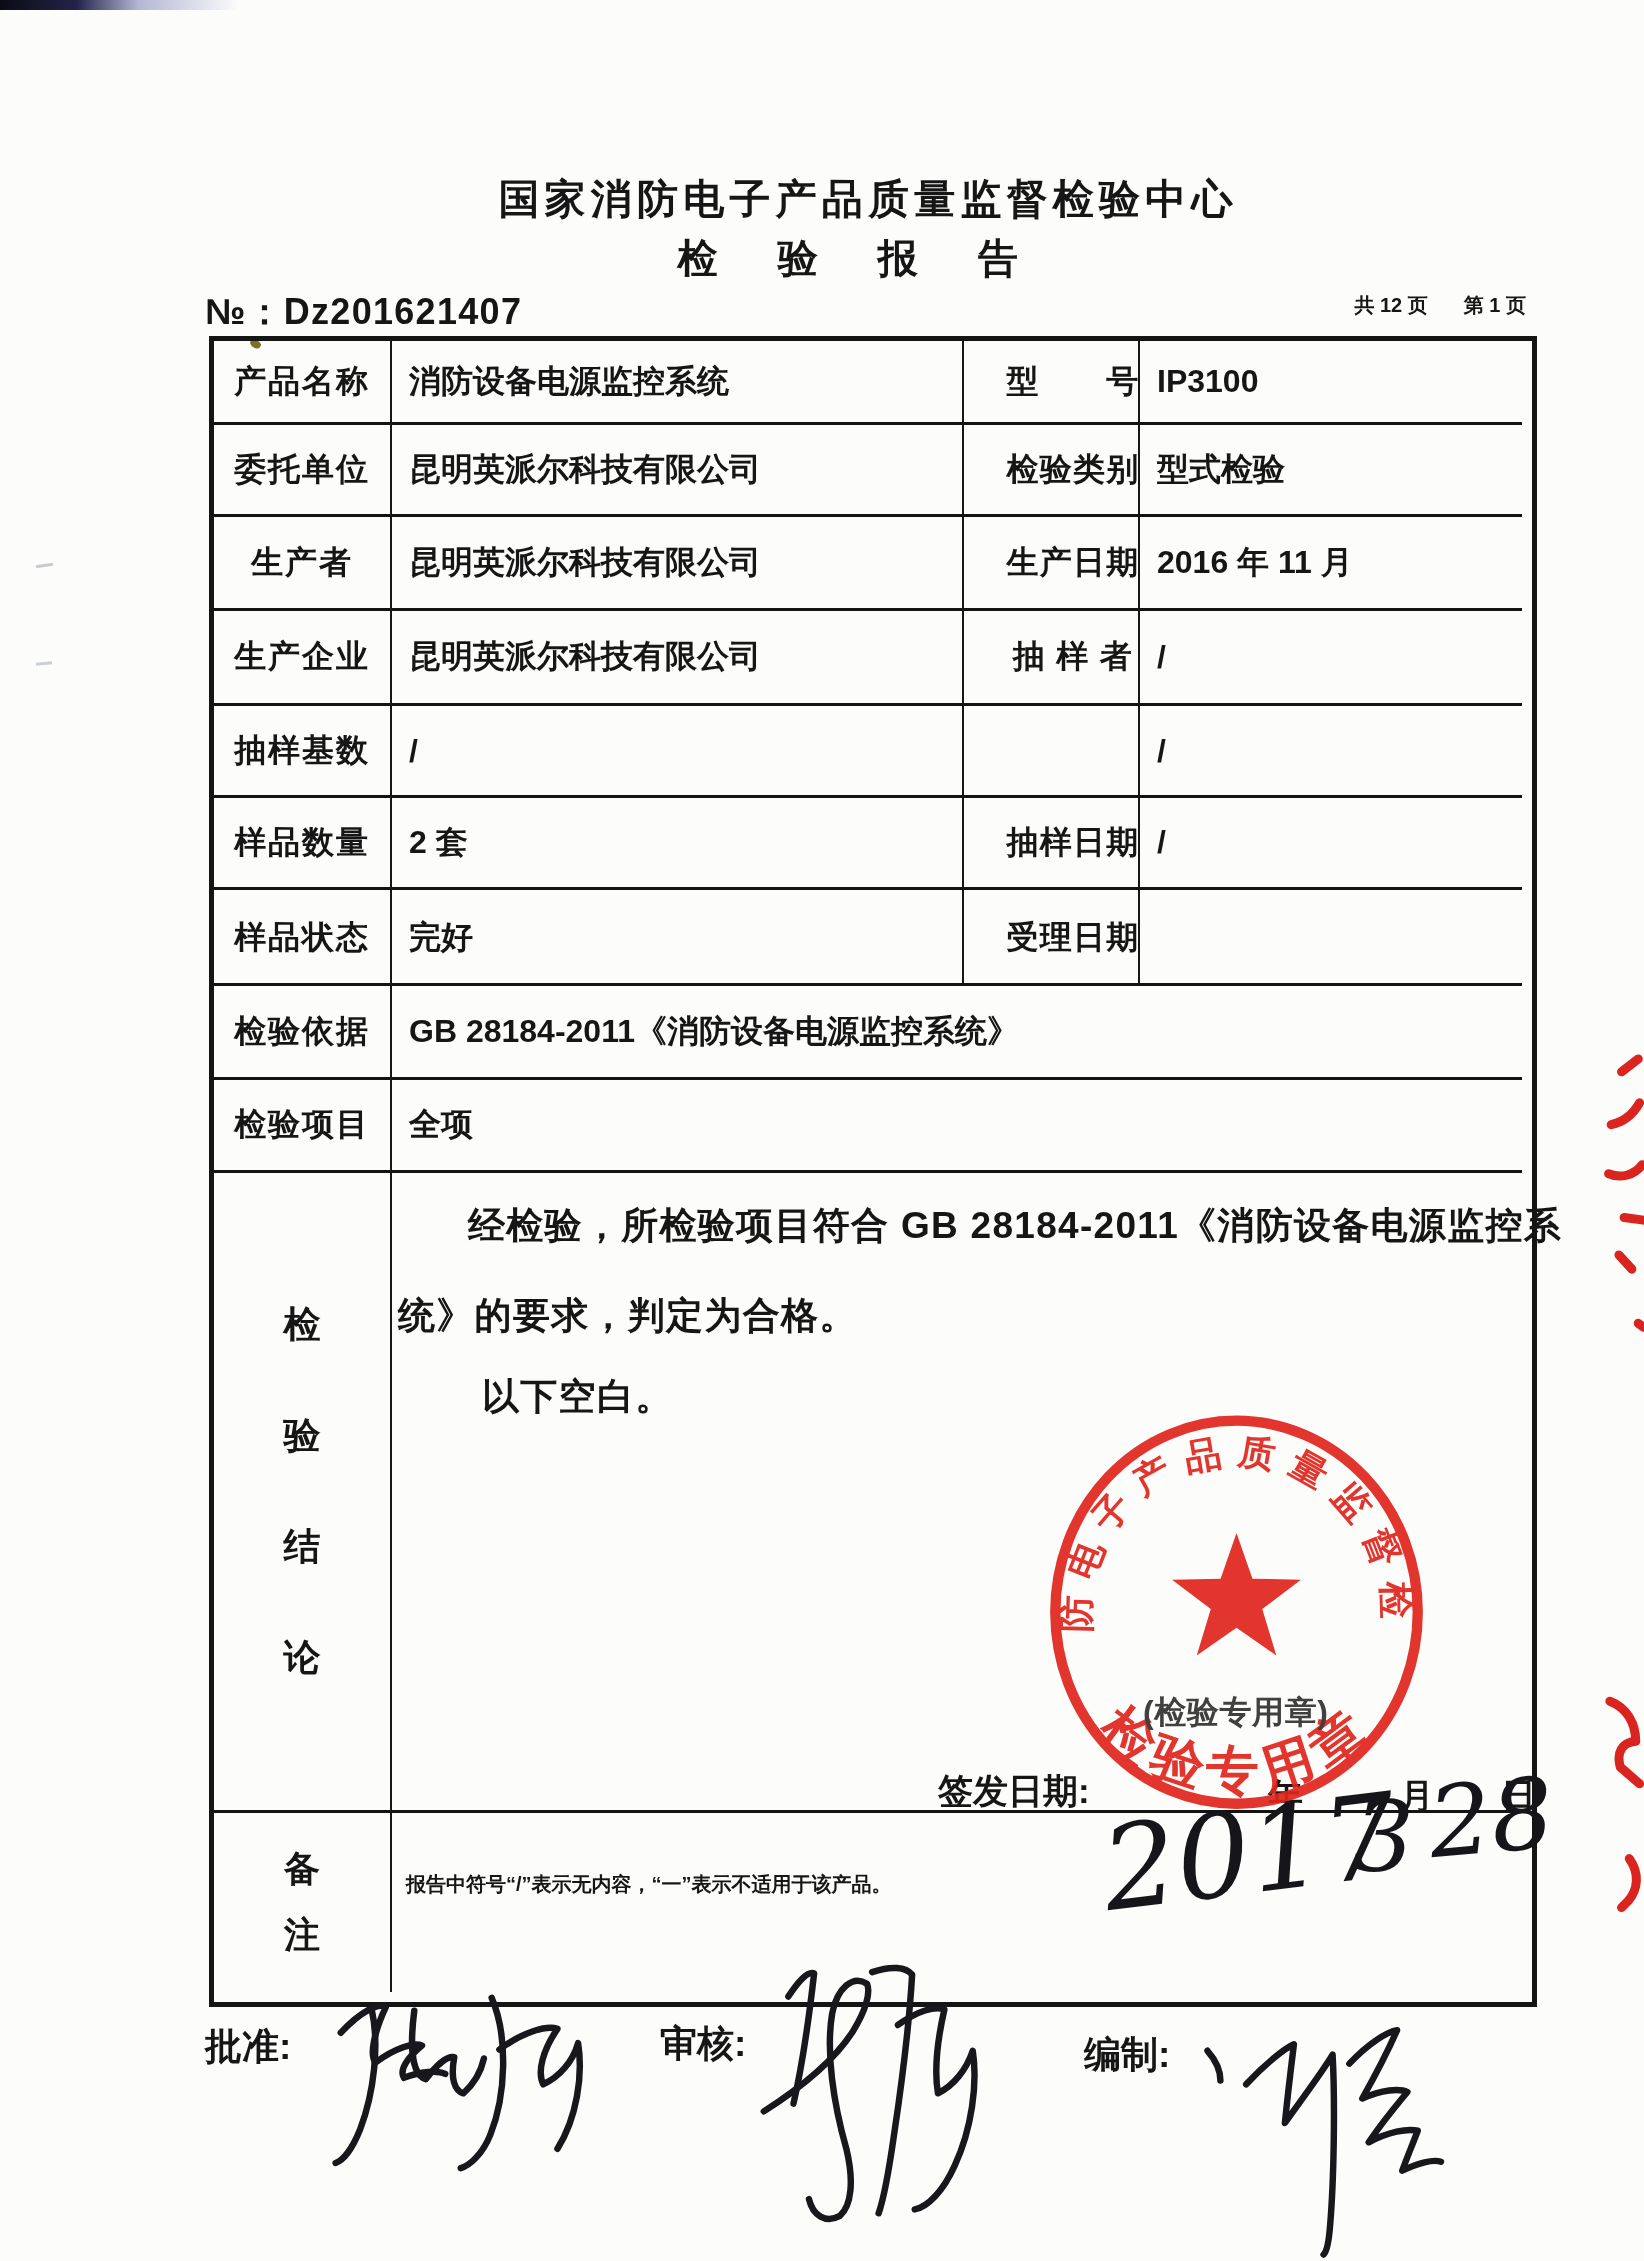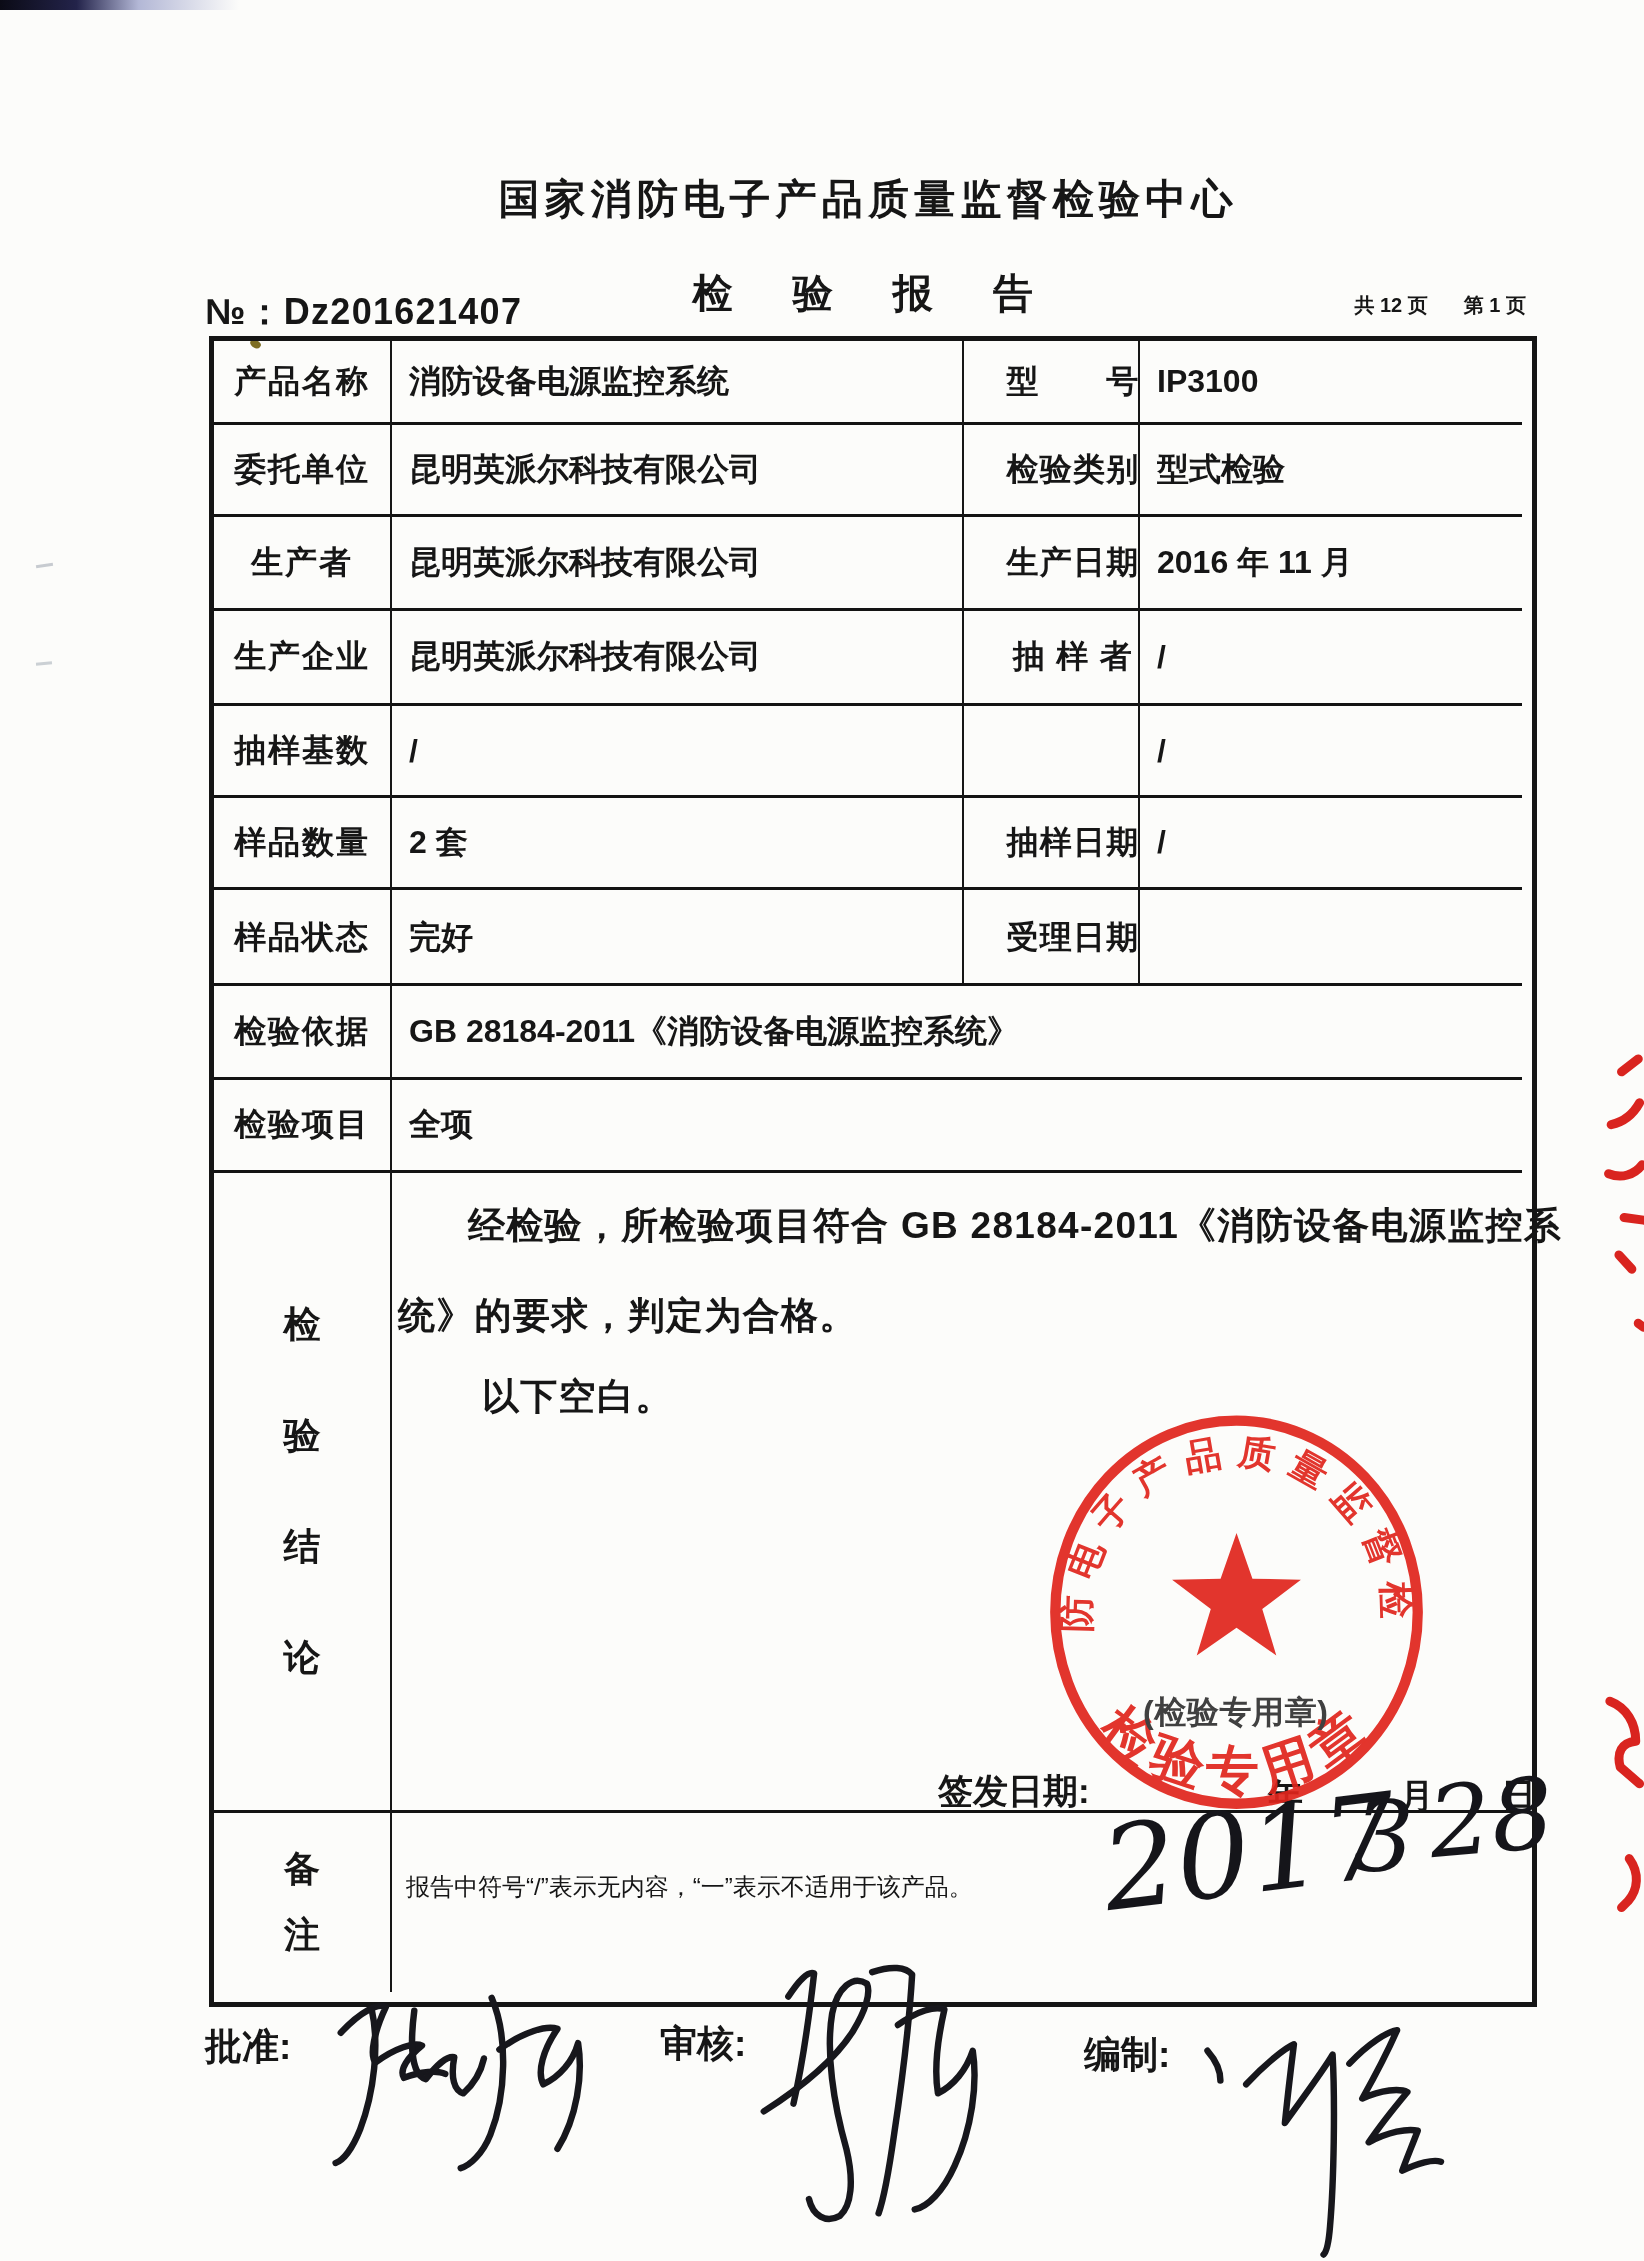--- a/index.html
+++ b/index.html
@@ -6,39 +6,39 @@
   body{
     width:1645px;height:2261px;position:relative;
     background:#fcfcfa;overflow:hidden;
     font-family:"Liberation Sans","DejaVu Sans",sans-serif;
     color:#161616;
   }
   .abs{position:absolute;}
   
   .title1{left:223px;top:172px;width:1290px;text-align:center;
     font-size:41px;font-weight:700;letter-spacing:5.2px;}
-  .title2{left:230px;top:231px;width:1290px;text-align:center;
-    font-size:40px;font-weight:700;letter-spacing:24.5px;margin-top:35px;}
+  .title2{left:215px;top:231px;width:1290px;text-align:center;
+    font-size:40px;font-weight:700;letter-spacing:24.5px;}
   .noline{left:205px;top:288px;font-size:36px;font-weight:700;letter-spacing:1.3px;}
   .pages{right:119px;top:292px;font-size:20px;font-weight:700;}
   .pages span{margin-left:36px;}
   
   .tbl{left:209px;top:336px;width:1318px;height:1661px;border:5.2px solid #151515;}
   .hl{position:absolute;left:0;width:1308px;height:3.2px;background:#131313;}
   .vl{position:absolute;width:1.9px;background:#161616;}
   .cell{position:absolute;display:flex;align-items:center;font-size:32px;font-weight:700;}
   .lab{left:0;width:176px;justify-content:center;letter-spacing:1.9px;}
   .lab2{left:720px;width:194px;justify-content:center;letter-spacing:1.3px;padding-left:42px;}
   .val{left:195px;width:550px;justify-content:flex-start;}
   .val2{left:943px;width:361px;justify-content:flex-start;}
   .vlabel{position:absolute;left:0;width:176px;display:flex;flex-direction:column;
     align-items:center;justify-content:center;font-size:37px;font-weight:700;}
   .cline{position:absolute;font-size:37px;font-weight:700;letter-spacing:1.3px;white-space:nowrap;}
   .issue{position:absolute;font-size:35px;font-weight:700;white-space:nowrap;}
-  .remtext{position:absolute;font-size:24px;font-weight:400;white-space:nowrap;}
+  .remtext{position:absolute;font-size:20px;font-weight:700;white-space:nowrap;}
   .stampblk{position:absolute;font-size:32px;font-weight:700;color:#404040;
     letter-spacing:0.6px;white-space:nowrap;z-index:6;}
   .foot{font-size:37px;font-weight:700;}
   
   .streak{left:0;top:0;width:239px;height:10.3px;
     background:linear-gradient(90deg,#0b0b16 0%,#23234a 32%,rgba(90,100,170,.45) 58%,rgba(120,130,190,0) 100%);}
   .speck{left:250px;top:340px;width:11px;height:7.7px;background:#7d6d22;border-radius:60% 40% 55% 45%;transform:rotate(38deg);}
   .dash1{left:36px;top:564px;width:17px;height:3.2px;background:#9aa3ad;opacity:.55;transform:rotate(-8deg);}
   .dash2{left:36px;top:662px;width:15.5px;height:3.2px;background:#9aa3ad;opacity:.5;transform:rotate(-5deg);}
   svg text{font-family:"Liberation Sans","DejaVu Sans",sans-serif;}

